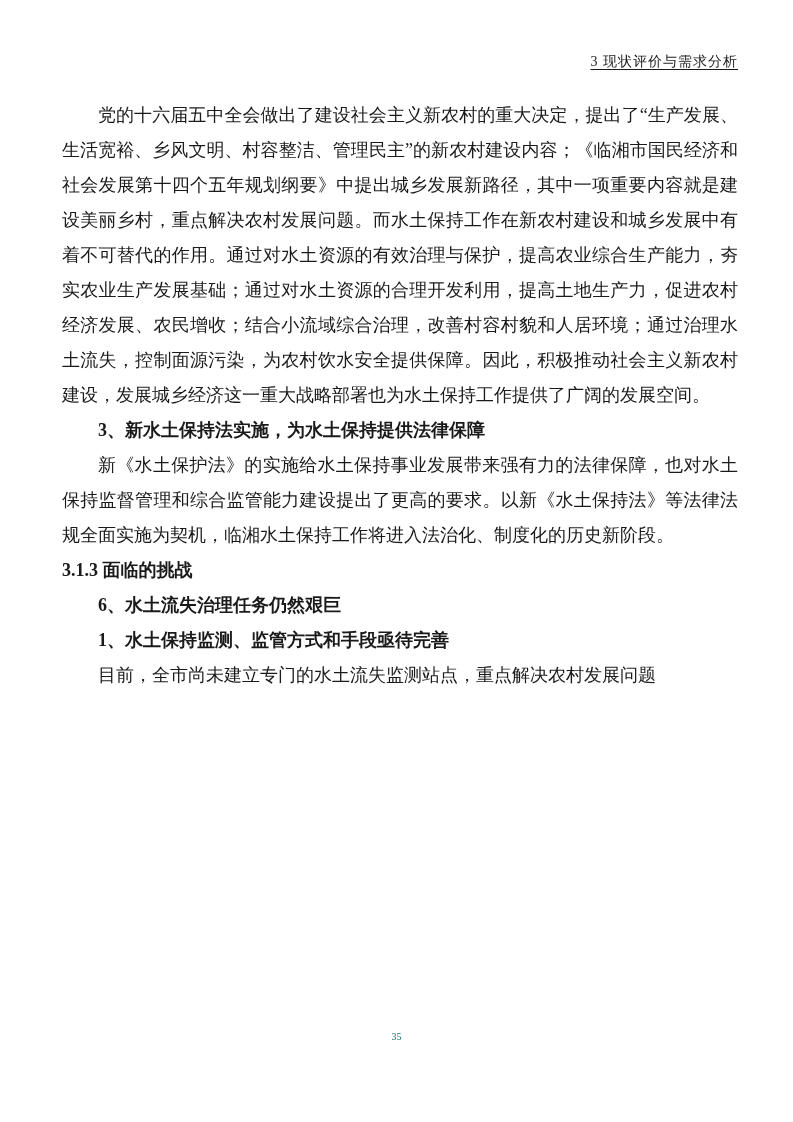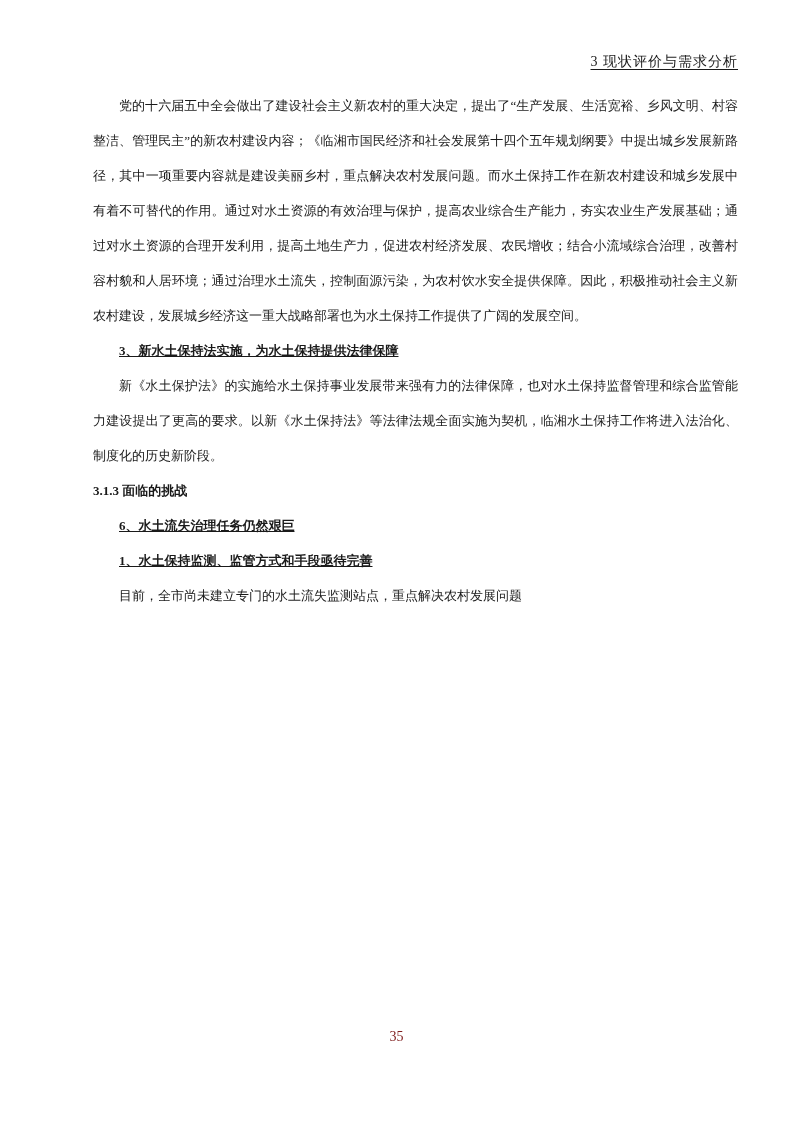--- a/index.html
+++ b/index.html
@@ -6,66 +6,65 @@
     margin: 0;
     padding: 0;
     background: #ffffff;
   }
   .page {
     position: relative;
     width: 793px;
     height: 1122px;
     box-sizing: border-box;
     background: #ffffff;
-    padding: 52px 55px 0 93px;
+    padding: 52px 55px 0 62px;
     overflow: hidden;
     font-family: "Liberation Serif", "DejaVu Serif", serif;
     color: #1a1a1a;
   }
   .header {
     text-align: right;
     font-size: 14px;
     line-height: 20px;
     color: #1a1a1a;
   }
   .header-text {
     text-decoration: underline;
     text-underline-offset: 3px;
     letter-spacing: 1px;
   }
   .doc-body {
-    margin-top: 16px;
-    font-size: 13px;
+    margin-top: 26px;
+    font-size: 18px;
     line-height: 35px;
     text-align: justify;
   }
   .para {
     margin: 0;
     text-indent: 2em;
   }
   .para-heading {
     margin: 0;
     text-indent: 2em;
     font-weight: bold;
-    text-decoration: underline;
   }
   .section-heading {
     margin: 0;
     text-indent: 0;
     font-weight: bold;
   }
   .footer {
     position: absolute;
     top: 1028px;
     left: 0;
     right: 0;
     text-align: center;
-    font-size: 14px;
+    font-size: 10px;
     line-height: 18px;
-    color: #7f1d1d;
+    color: #0f766e;
   }
 </style>
 </head>
 <body>
 
 <div class="page">
 
   <div class="header">
     <span class="header-text">3 现状评价与需求分析</span>
   </div>

